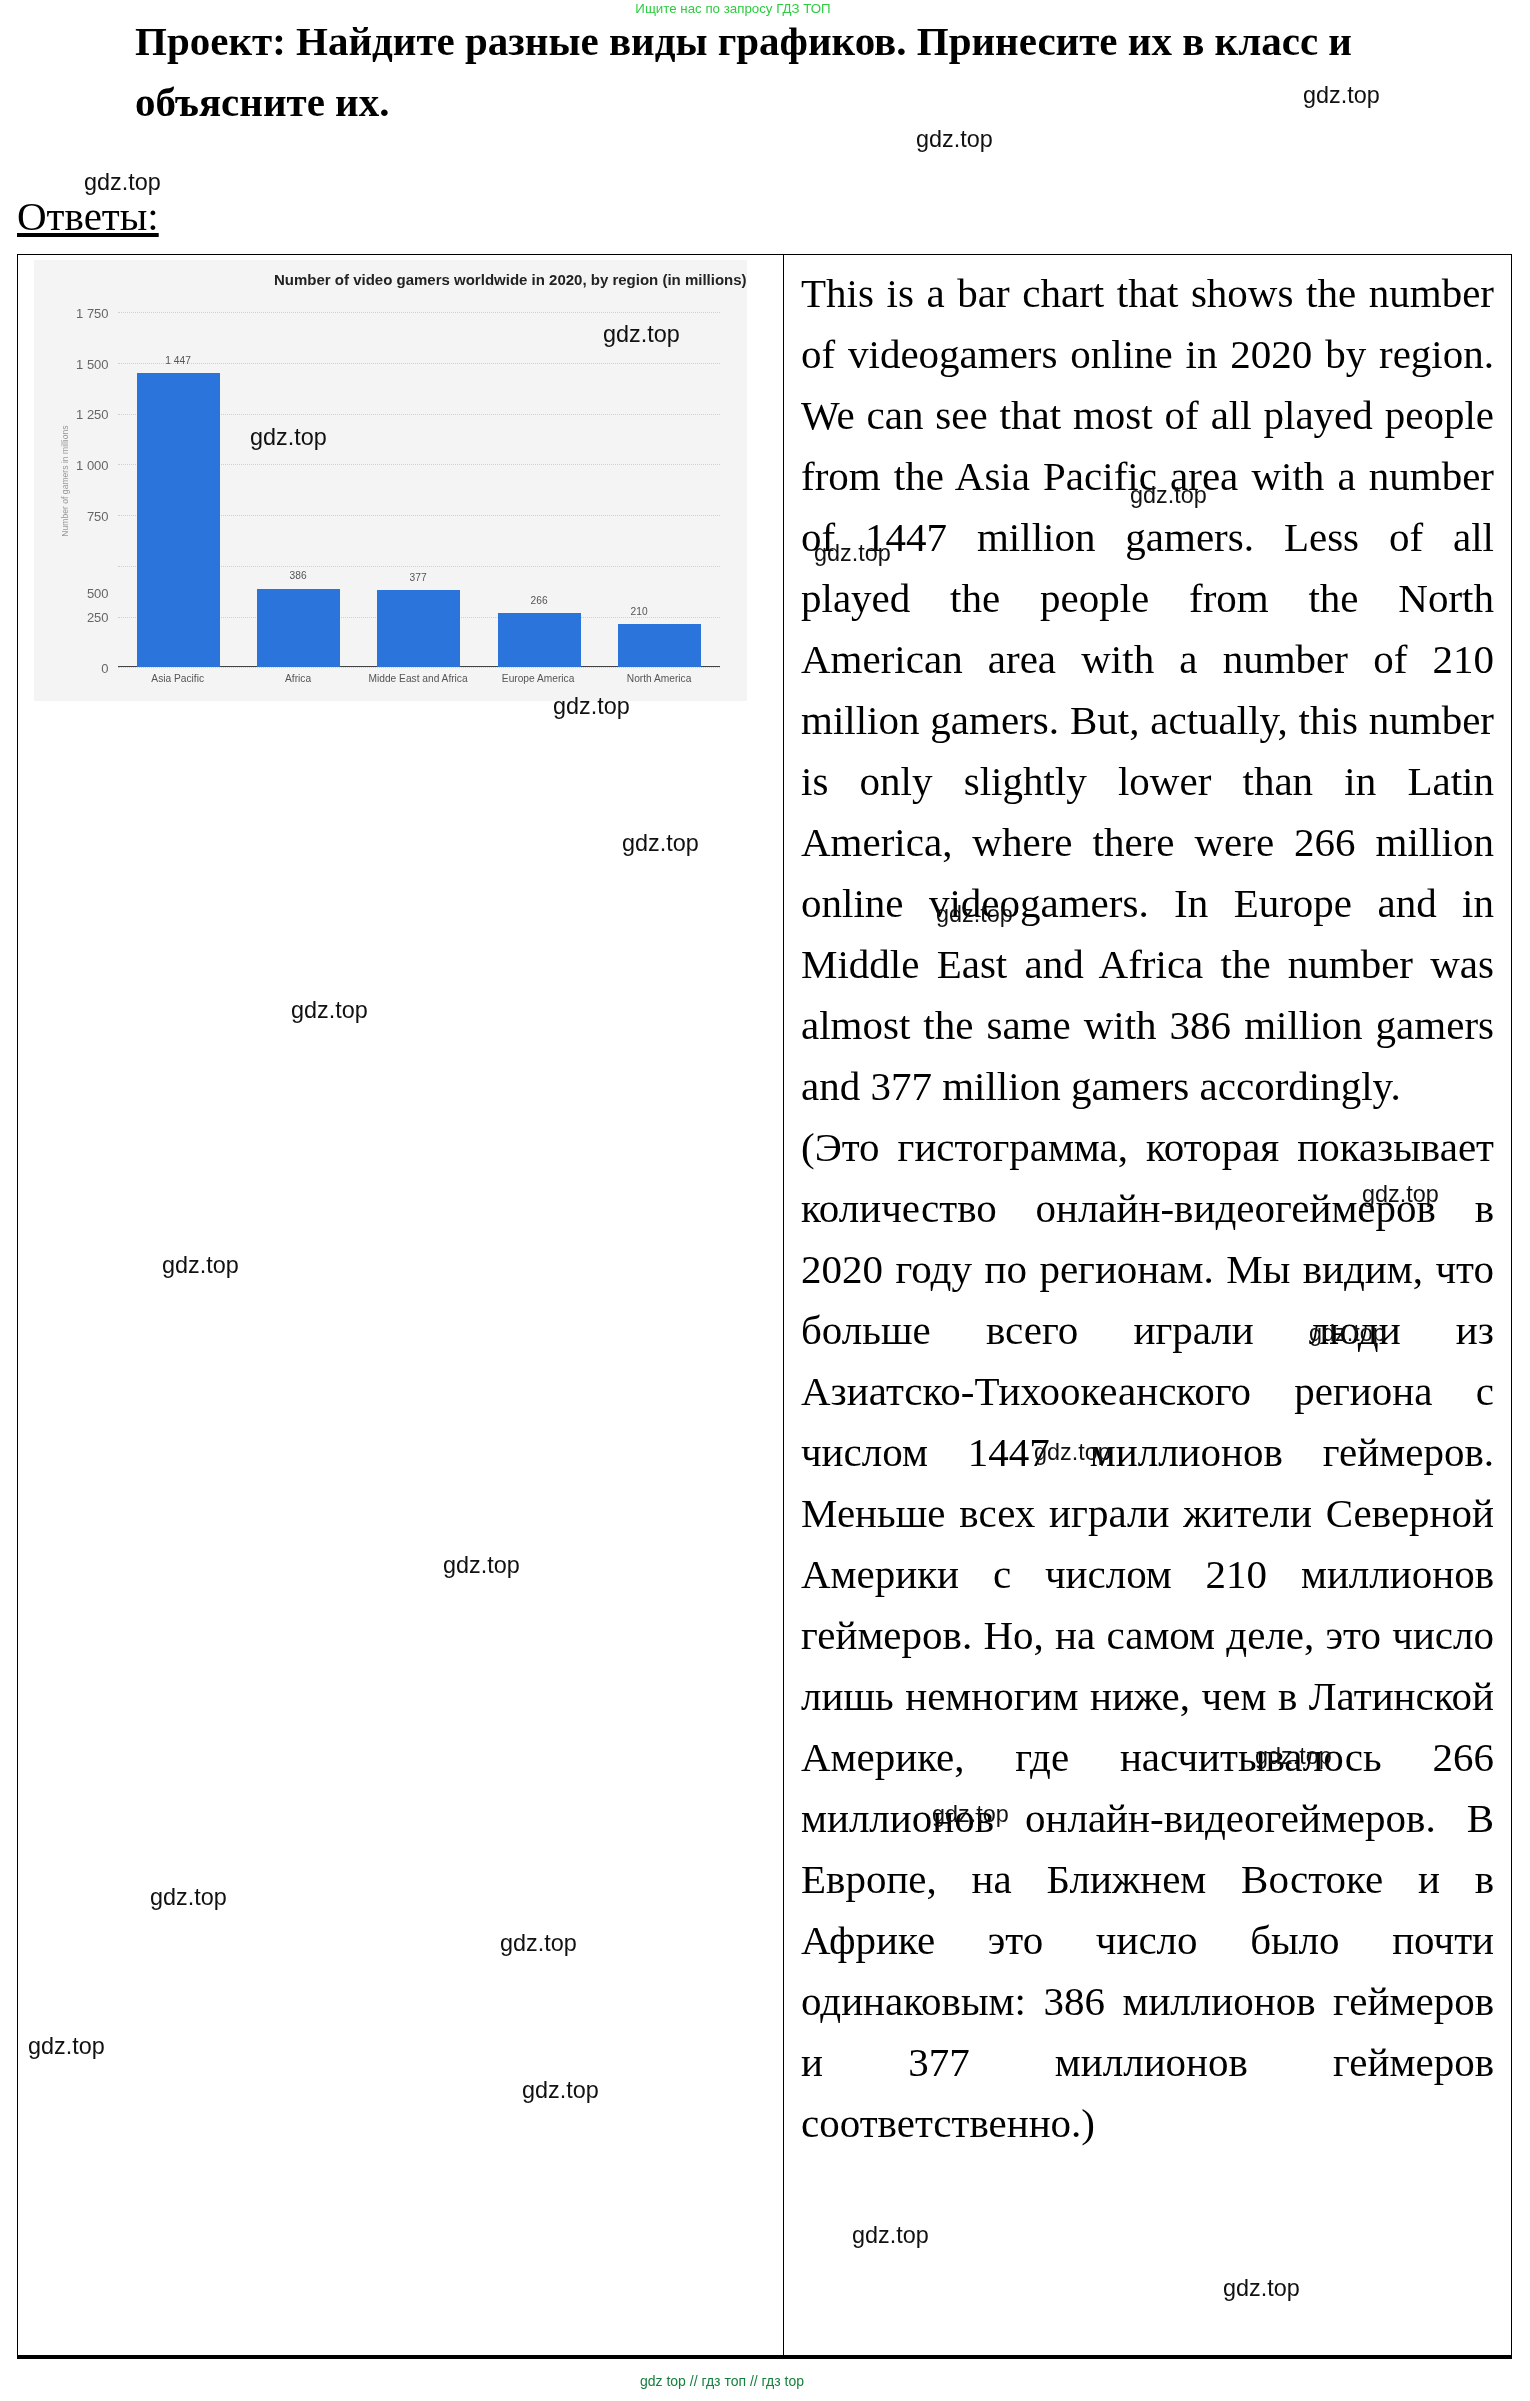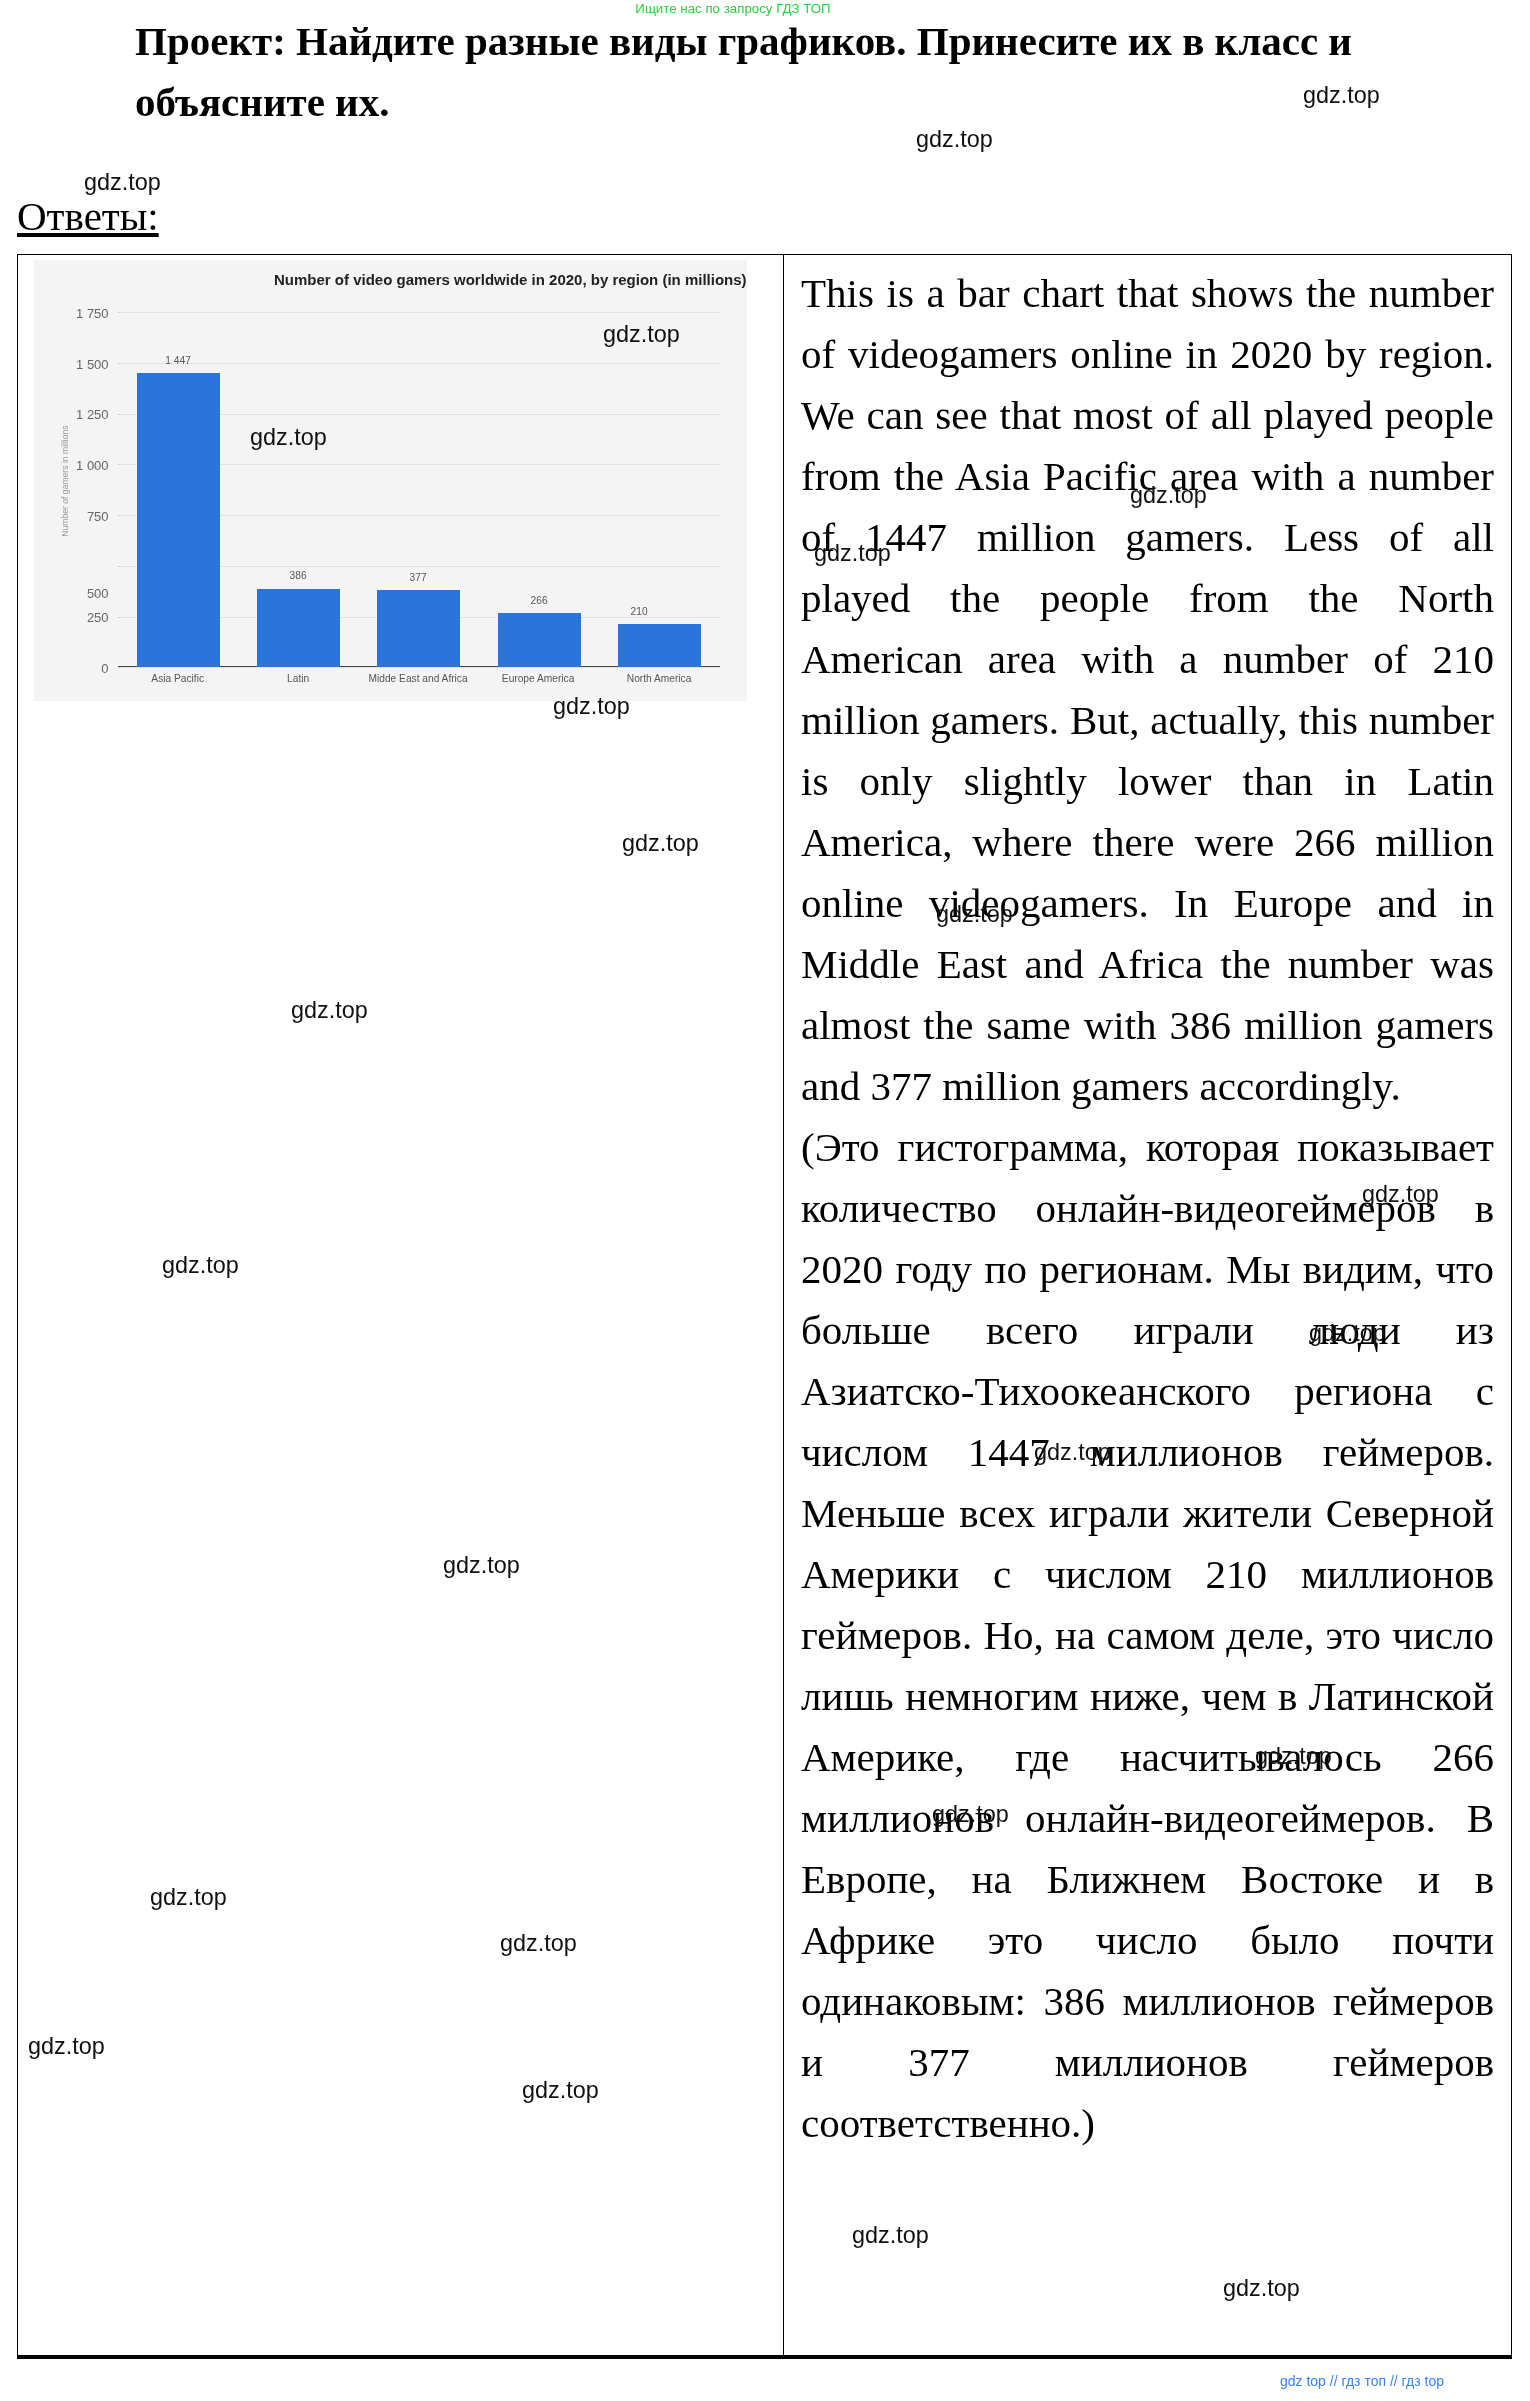--- a/index.html
+++ b/index.html
@@ -15,21 +15,21 @@
   .chart{position:absolute;left:15.6px;top:4.7px;width:713px;height:441px;background:#f4f4f4;}
   .chart-title{position:absolute;top:11px;left:0;width:100%;text-align:right;font-family:"Liberation Sans",sans-serif;font-weight:bold;font-size:15px;color:#222;}
   .plot{position:absolute;left:84px;top:52px;width:602px;height:355px;}
   .grid{position:absolute;left:0;width:100%;border-top:0.8px dotted #d0d0d0;}
   .ytick{position:absolute;left:-56px;width:47px;text-align:right;font-family:"Liberation Sans",sans-serif;font-size:13px;color:#666;}
   .ylabel{position:absolute;left:-109px;top:164px;transform:rotate(-90deg);font-family:"Liberation Sans",sans-serif;font-size:8.6px;color:#999;white-space:nowrap;}
   .axis{position:absolute;left:0;bottom:0;width:100%;border-top:1.6px solid #444;}
   .bar{position:absolute;bottom:0;width:83px;background:#2a74db;}
   .bar-val{position:absolute;width:83px;text-align:center;font-family:"Liberation Sans",sans-serif;font-size:10.2px;color:#555;}
   .xtick{position:absolute;top:361px;width:117px;text-align:center;font-family:"Liberation Sans",sans-serif;font-size:10.2px;color:#555;}
-  .footer{position:absolute;top:2373px;left:0;width:1444px;text-align:right;font-family:"Liberation Sans",sans-serif;font-size:14px;color:#3b82f6;}
+  .footer{position:absolute;top:2373px;left:0;width:1444px;text-align:center;font-family:"Liberation Sans",sans-serif;font-size:14px;color:#15803d;}
 </style>
 </head>
 <body>
 
 <div class="top-banner">Ищите нас по запросу ГДЗ ТОП</div>
 
 <div class="task">Проект: Найдите разные виды графиков. Принесите их в класс и объясните их.</div>
 
 <div class="answers-label">Ответы:</div>
 
@@ -54,21 +54,21 @@
           <div class="grid" style="top: 51px;"></div>
           <div class="ytick" style="top: 45px;">1 500</div>
           <div class="grid" style="top: 0px;"></div>
           <div class="ytick" style="top: -6.2px;">1 750</div>
           <div class="axis"></div>
           <div class="bar" style="left: 19px; height: 294px; background: rgb(42, 116, 219);"></div>
           <div class="bar-val" style="left: 19px; top: 43px;">1 447</div>
           <div class="xtick" style="left: 1.6px;">Asia Pacific</div>
           <div class="bar" style="left: 139px; height: 78px; background: rgb(42, 116, 219);"></div>
           <div class="bar-val" style="left: 139px; top: 258px;">386</div>
-          <div class="xtick" style="left: 122px;">Latin</div>
+          <div class="xtick" style="left: 122px;">Africa</div>
           <div class="bar" style="left: 259px; height: 77px; background: rgb(42, 116, 219);"></div>
           <div class="bar-val" style="left: 259px; top: 260px;">377</div>
           <div class="xtick" style="left: 242px;">Midde East and Africa</div>
           <div class="bar" style="left: 380px; height: 54px; background: rgb(42, 116, 219);"></div>
           <div class="bar-val" style="left: 380px; top: 283px;">266</div>
           <div class="xtick" style="left: 362px;">Europe America</div>
           <div class="bar" style="left: 500px; height: 43px; background: rgb(42, 116, 219);"></div>
           <div class="bar-val" style="left: 480px; top: 294px;">210</div>
           <div class="xtick" style="left: 483px;">North America</div>
         </div>

